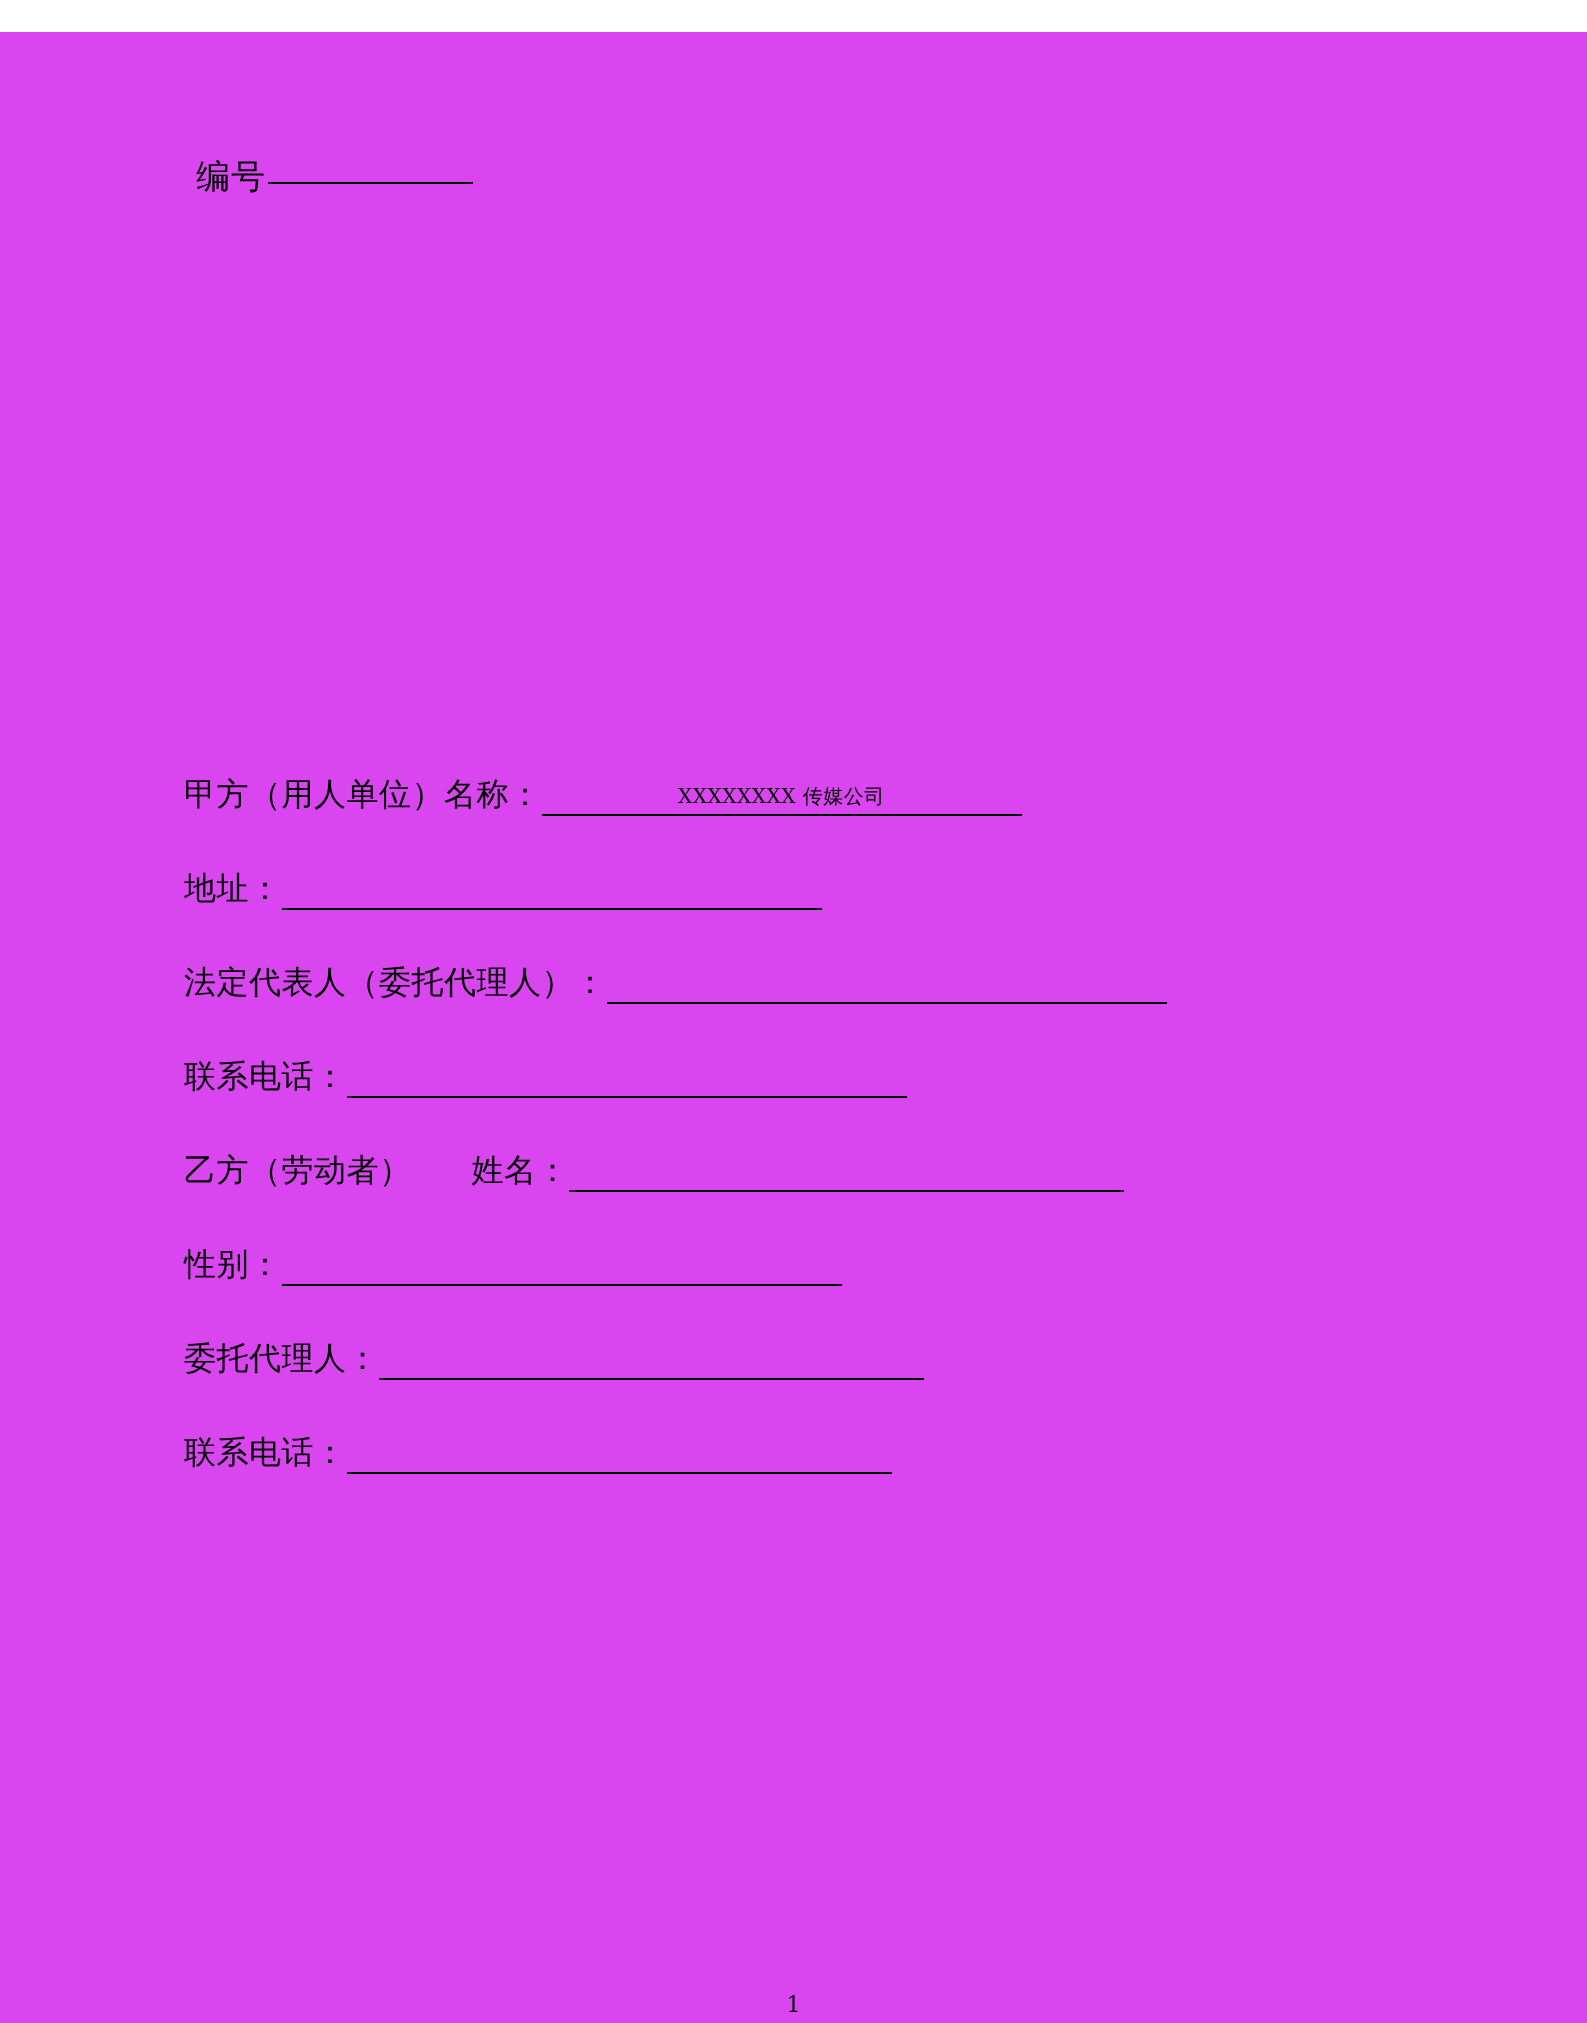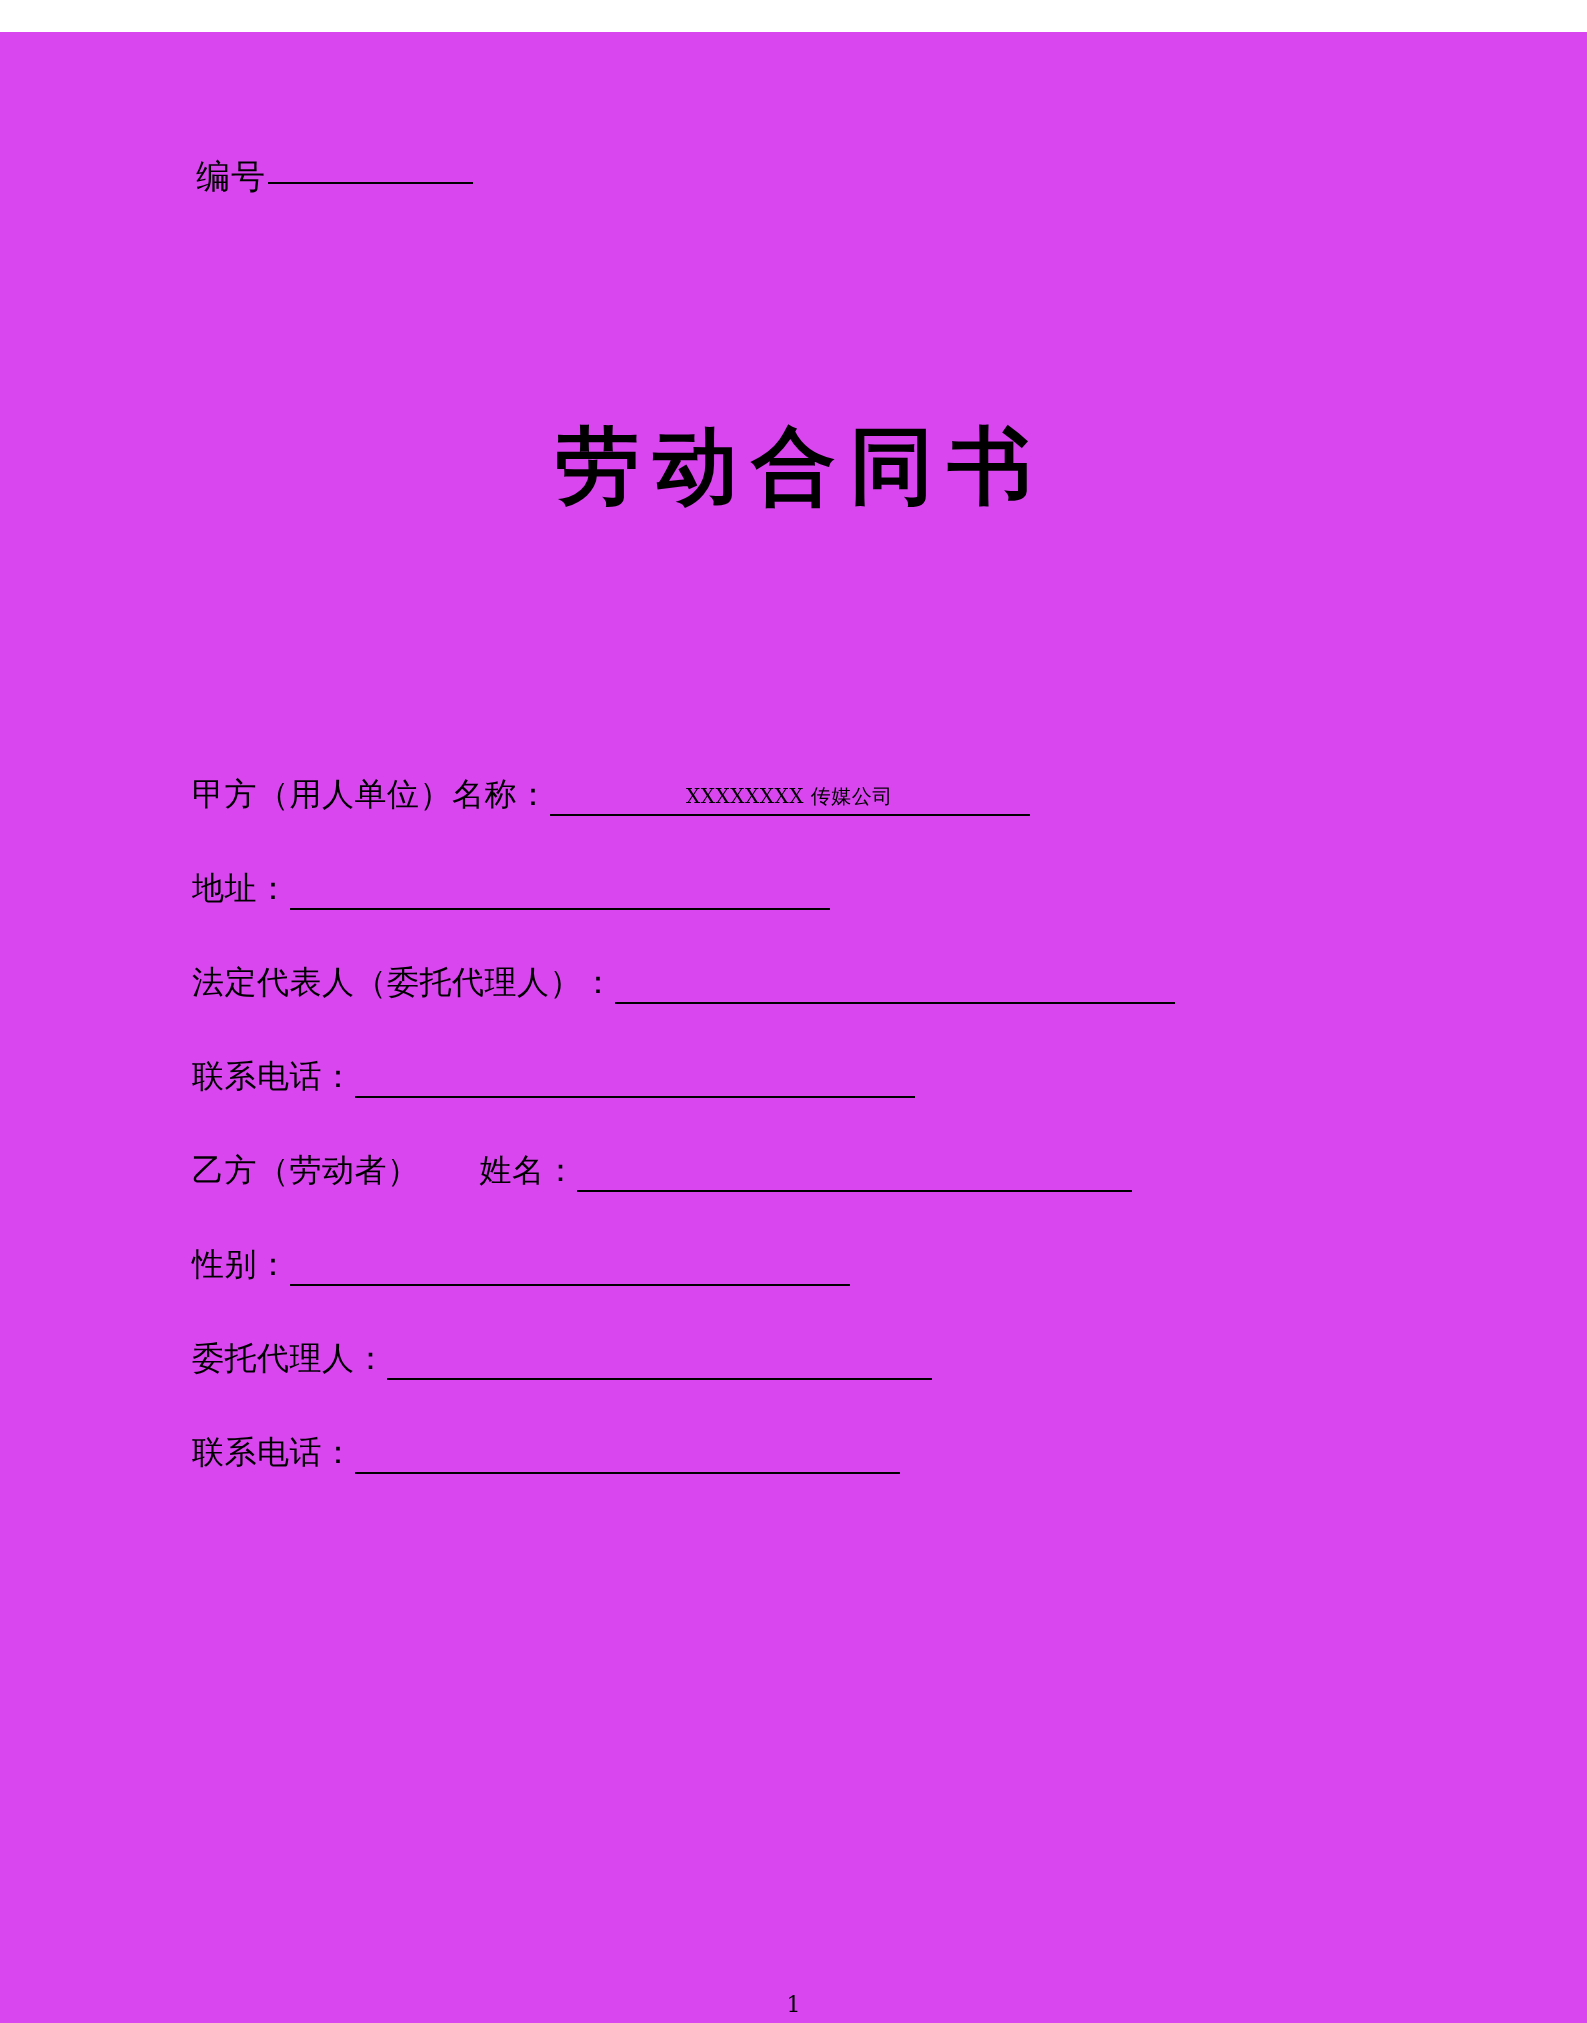--- a/index.html
+++ b/index.html
@@ -53,21 +53,21 @@
     font-size: 84px;
     font-weight: bold;
     letter-spacing: 14px;
     text-indent: 14px;
     font-family: "DejaVu Serif", "Liberation Serif", serif;
   }
 
   
   .fields {
     position: absolute;
-    left: 192px;
+    left: 184px;
     top: 740px;
     width: 1200px;
   }
   .field-row {
     display: flex;
     align-items: flex-end;
     font-size: 32px;
     line-height: 44px;
     margin-bottom: 50px;
     white-space: nowrap;
@@ -116,21 +116,20 @@
 </style>
 </head>
 <body>
 
 <div class="page">
 
   <div class="doc-number">
     <span>编号</span><span class="num-blank"></span>
   </div>
 
-  <div class="doc-title">劳动合同书</div>
 
   <div class="fields">
 
     <div class="field-row">
       <span class="field-label">甲方（用人单位）名称：</span>
       <span class="field-blank filled w-company">XXXXXXXX 传媒公司</span>
     </div>
 
     <div class="field-row">
       <span class="field-label">地址：</span>

